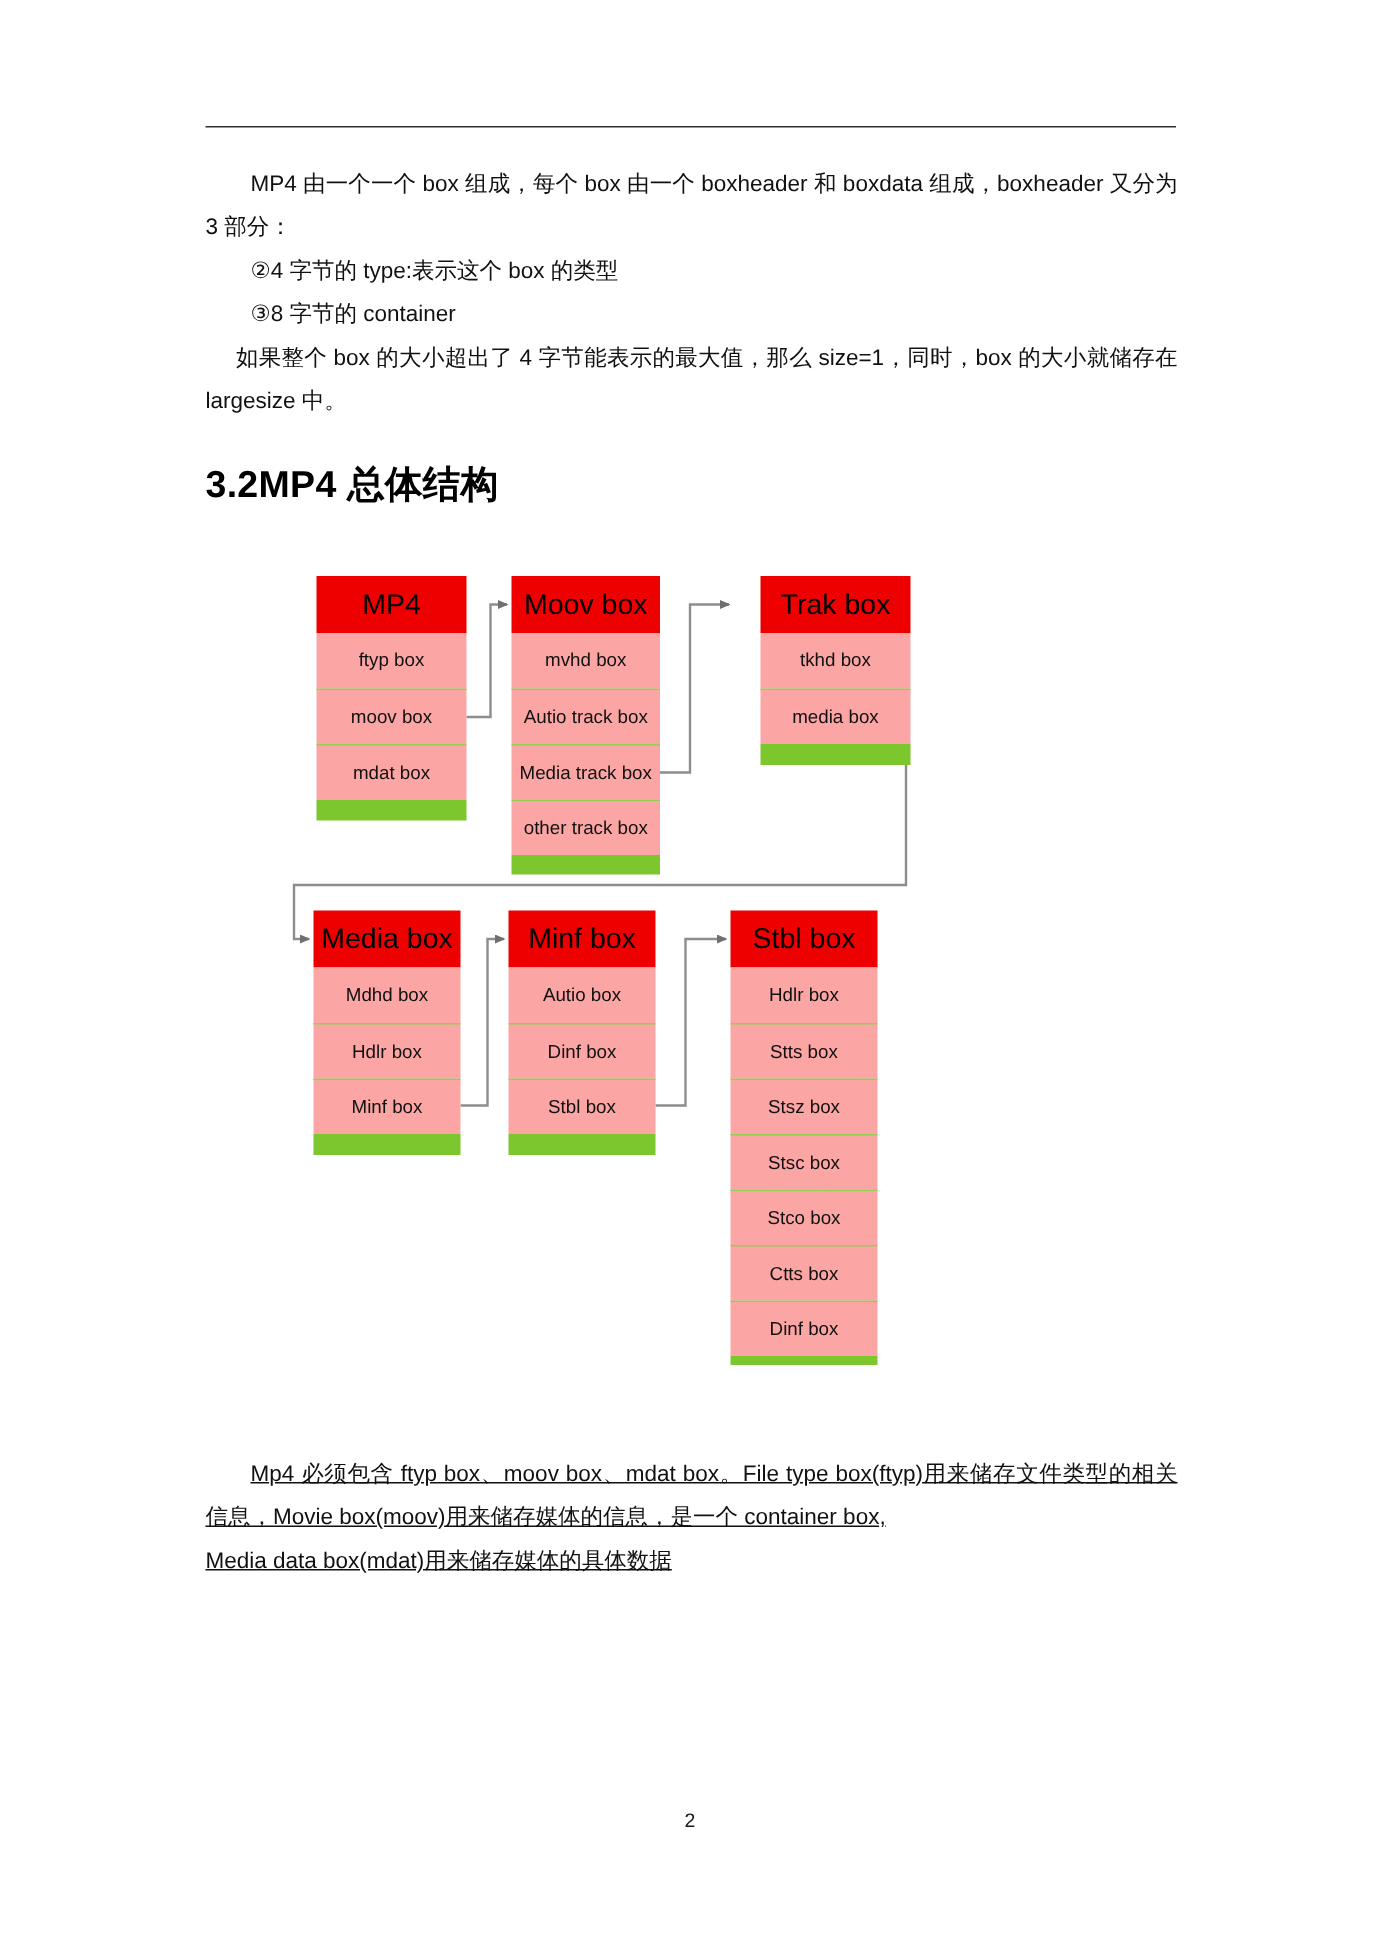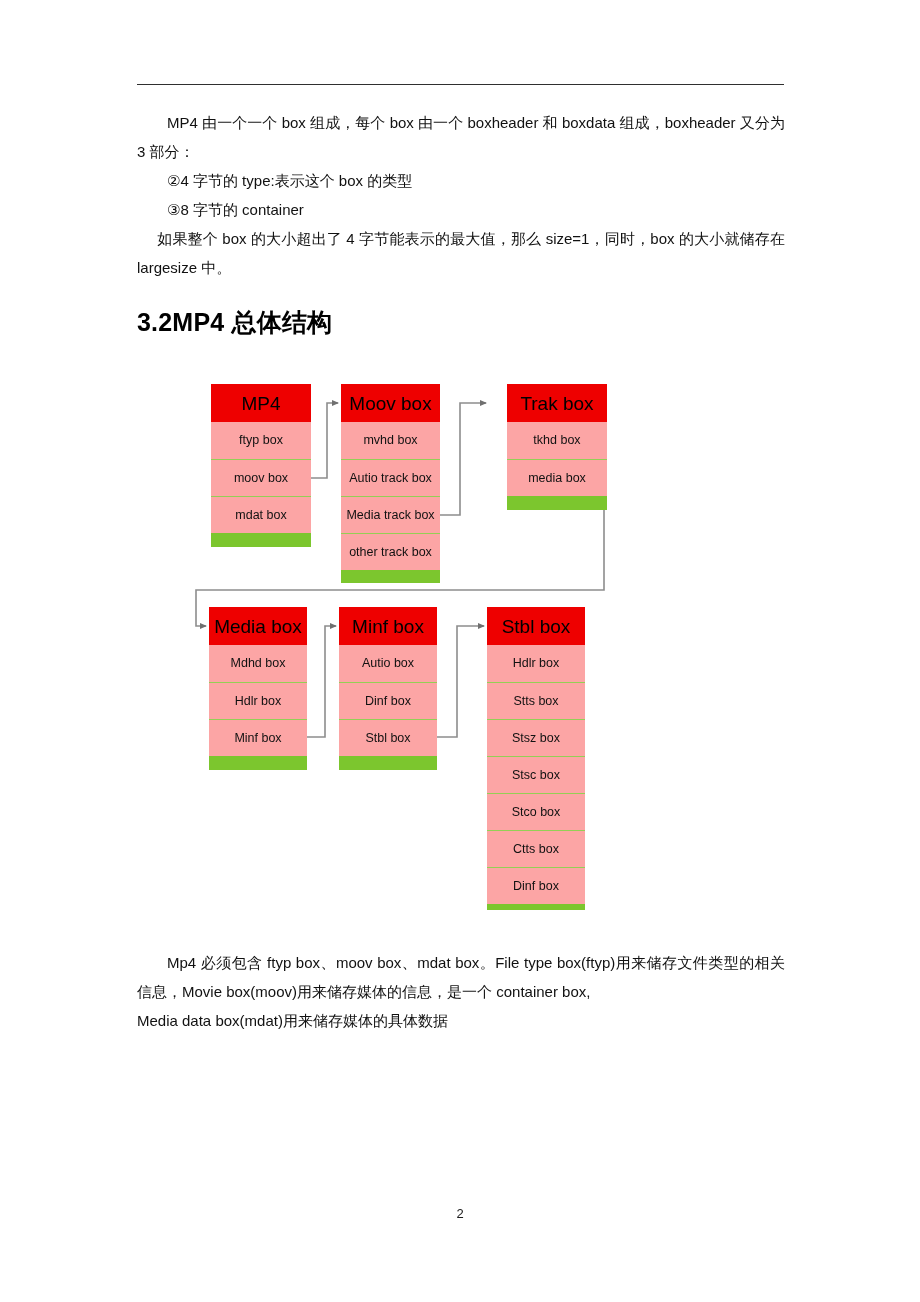--- a/index.html
+++ b/index.html
@@ -45,21 +45,21 @@
     position: absolute;
     left: 137px;
     width: 648px;
     font-size: 15px;
     line-height: 29px;
     color: #111;
     text-align: justify;
     text-justify: inter-ideograph;
   }
   #intro-block { top: 108px; }
-  #closing-block { top: 948px; }
+  #closing-block { top: 968px; text-decoration: underline; }
   .prose p { margin: 0; }
   .indent-2 { text-indent: 2em; }
   .indent-1 { text-indent: 1.35em; }
 
   
   .heading2 {
     position: absolute;
     left: 137px;
     top: 306px;
     font-size: 25px;

